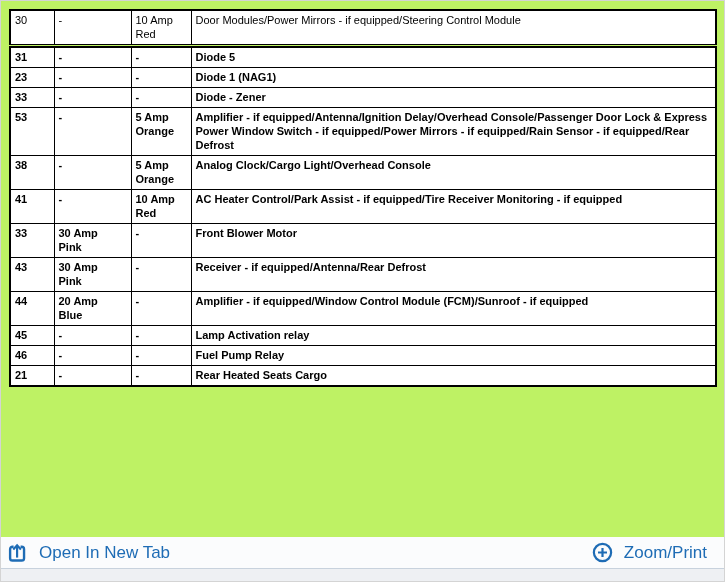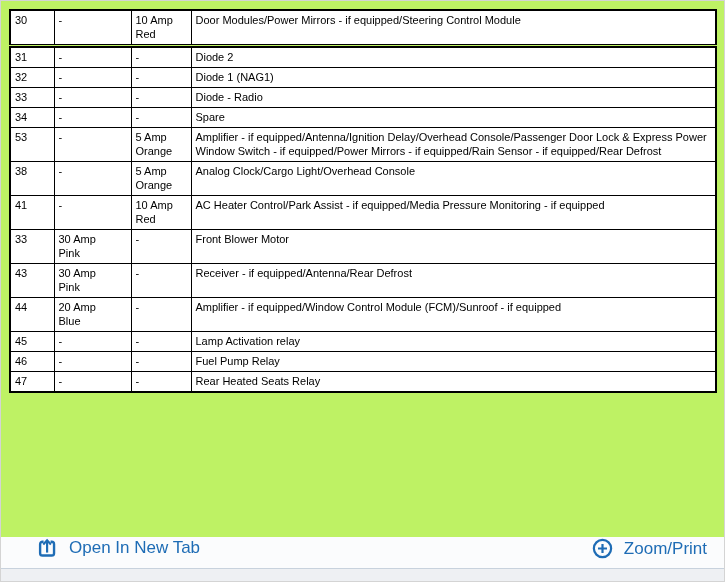--- a/index.html
+++ b/index.html
@@ -32,35 +32,35 @@
     border: 1px solid #000000;
     vertical-align: top;
     font-size: 11px;
     line-height: 14px;
     color: #000000;
     padding: 2px 4px 3px 4px;
     overflow: hidden;
     word-wrap: break-word;
   }
   table#table-top { border: 2px solid #000000; border-bottom: 1px solid #8f8f8f; }
-  table#table-main { border: 2px solid #000000; margin-top: 1px; }
+  table#table-main { border: 2px solid #000000; margin-top: 1px; font-weight: bold; }
   td.pre { white-space: pre-line; }
   td.v-mid { vertical-align: middle; }
   col.c-num   { width: 44px; }
   col.c-cart  { width: 77px; }
   col.c-mini  { width: 60px; }
 
   .footer {
     flex: 0 0 auto;
     height: 31px;
     background: #fbfcfd;
     display: flex;
-    align-items: flex-start;
+    align-items: center;
     justify-content: space-between;
-    padding: 0 17px 0 36px;
+    padding: 0 17px 0 6px;
   }
   .footer-link {
     display: inline-flex;
     align-items: center;
     gap: 10px;
     color: #1e6cb5;
     font-size: 17px;
     text-decoration: none;
     cursor: pointer;
     white-space: nowrap;
@@ -105,60 +105,54 @@
           <col class="c-num">
           <col class="c-cart">
           <col class="c-mini">
           <col class="c-desc">
         </colgroup>
       <tbody>
           <tr>
             <td>31</td>
             <td class="pre">-</td>
             <td class="pre">-</td>
-            <td>Diode 2</td>
-          </tr>
-          <tr>
-            <td>32</td>
+            <td>Diode 5</td>
+          </tr>
+          <tr>
+            <td>23</td>
             <td class="pre">-</td>
             <td class="pre">-</td>
             <td>Diode 1 (NAG1)</td>
           </tr>
           <tr>
             <td>33</td>
             <td class="pre">-</td>
             <td class="pre">-</td>
-            <td>Diode - Radio</td>
-          </tr>
-          <tr>
-            <td>34</td>
-            <td class="pre">-</td>
-            <td class="pre">-</td>
-            <td>Spare</td>
+            <td>Diode - Zener</td>
           </tr>
           <tr>
             <td>53</td>
             <td class="pre">-</td>
             <td class="pre">5 Amp
 Orange</td>
             <td>Amplifier - if equipped/Antenna/Ignition Delay/Overhead Console/Passenger Door Lock &amp; Express Power Window Switch - if equipped/Power Mirrors - if equipped/Rain Sensor - if equipped/Rear Defrost</td>
           </tr>
           <tr>
             <td>38</td>
             <td class="pre">-</td>
             <td class="pre">5 Amp
 Orange</td>
             <td>Analog Clock/Cargo Light/Overhead Console</td>
           </tr>
           <tr>
             <td>41</td>
             <td class="pre">-</td>
             <td class="pre">10 Amp
 Red</td>
-            <td>AC Heater Control/Park Assist - if equipped/Media Pressure Monitoring - if equipped</td>
+            <td>AC Heater Control/Park Assist - if equipped/Tire Receiver Monitoring - if equipped</td>
           </tr>
           <tr>
             <td>33</td>
             <td class="pre">30 Amp
 Pink</td>
             <td class="pre v-mid">-</td>
             <td>Front Blower Motor</td>
           </tr>
           <tr>
             <td>43</td>
@@ -180,24 +174,24 @@
             <td class="pre">-</td>
             <td>Lamp Activation relay</td>
           </tr>
           <tr>
             <td>46</td>
             <td class="pre">-</td>
             <td class="pre">-</td>
             <td>Fuel Pump Relay</td>
           </tr>
           <tr>
-            <td>47</td>
-            <td class="pre">-</td>
-            <td class="pre">-</td>
-            <td>Rear Heated Seats Relay</td>
+            <td>21</td>
+            <td class="pre">-</td>
+            <td class="pre">-</td>
+            <td>Rear Heated Seats Cargo</td>
           </tr>
         </tbody>
     </table>
 
   </div>
 
   <div class="footer">
 
     <a class="footer-link">
       <span class="icn">

